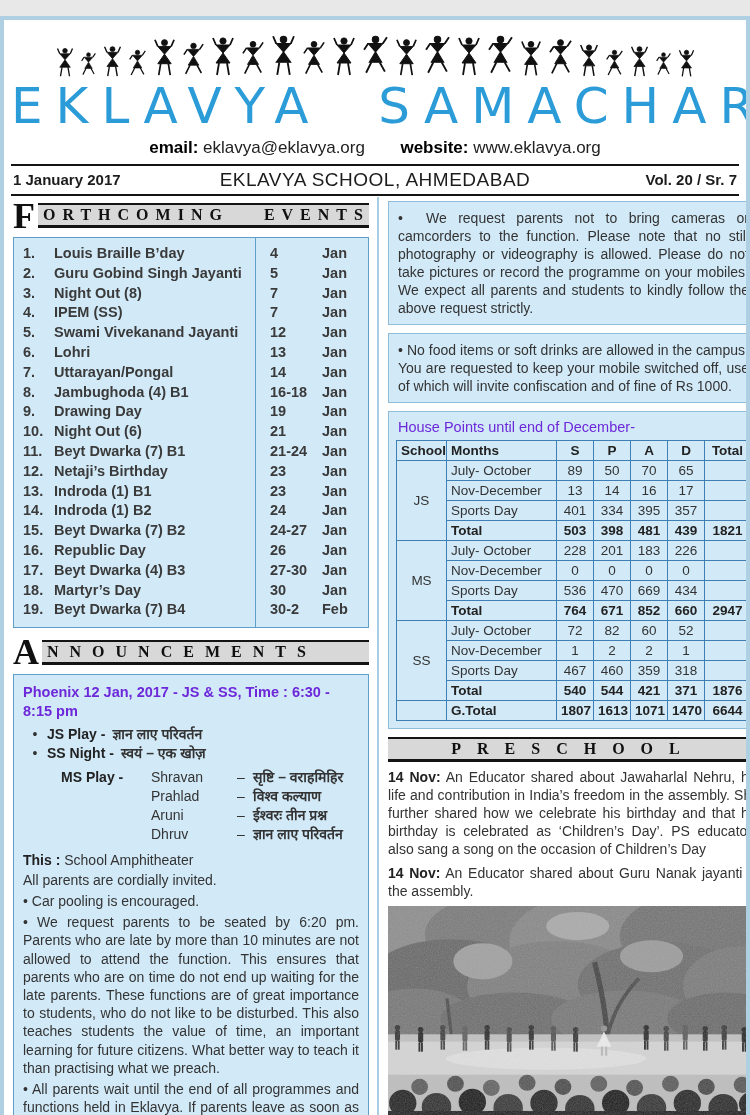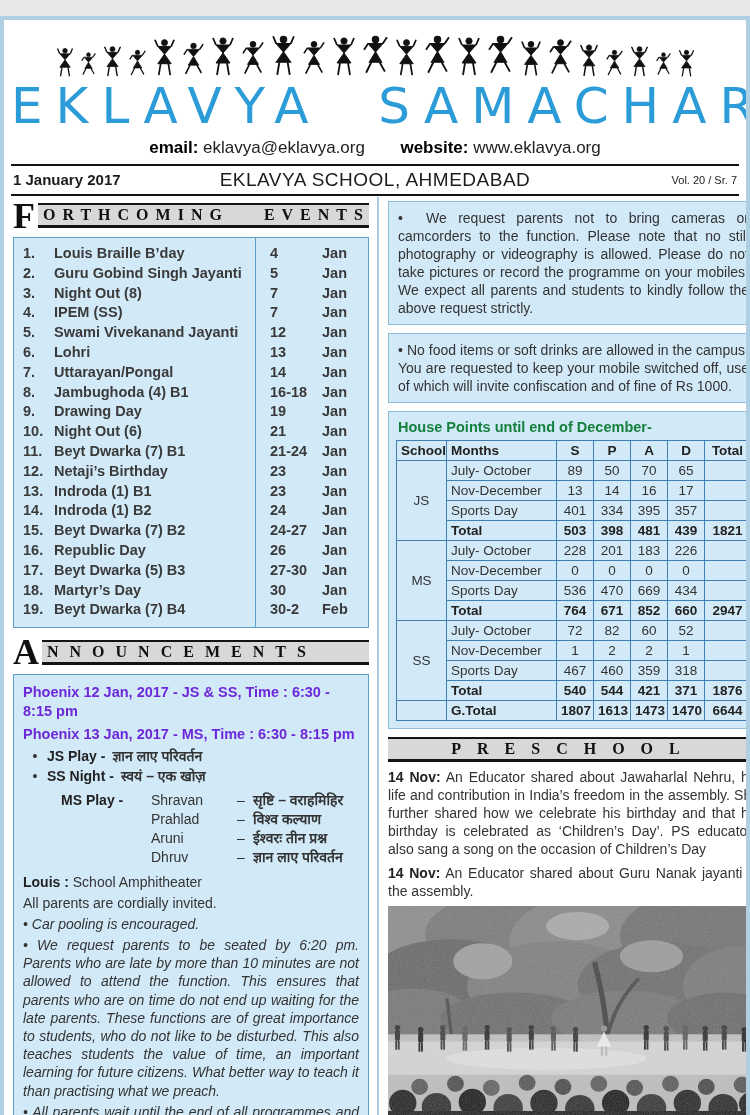--- a/index.html
+++ b/index.html
@@ -16,21 +16,21 @@
     text-align:center; color:#2b9cd8; margin-top:2px;
     font:400 50px/1.05 "DejaVu Sans", sans-serif; letter-spacing:13px; word-spacing:28px; white-space:nowrap;
   }
   .contact { text-align:center; font-size:17px; margin:5px 0 6px; color:#222; }
   .contact b { color:#000; }
   .contact .gap { display:inline-block; width:26px; }
   .rule { border-top:2.5px solid #141414; }
   .datebar { display:flex; align-items:center; padding:3px 2px;justify-content:center; }
   .datebar .dt { font-weight:700; font-size:15px; width:170px; color:#1c1c1c; }
   .datebar .sc { flex:1; text-align:center; font-size:19px; color:#1c1c1c; letter-spacing:.5px; }
-  .datebar .vol { font-weight:400; font-size:11px; width:170px; text-align:right; color:#1c1c1c; }
+  .datebar .vol { font-weight:700; font-size:15px; width:170px; text-align:right; color:#1c1c1c; }
   
   .cols { display:flex; border-bottom:2px solid #a9cde2; height:921px; margin-top:1px; }
   .col-l { width:366px; padding:2px 8px 0 2px; }
   .col-r { flex:1; border-left:2px solid #a9cde2; padding:4px 2px 0 9px; }
   
   .sec-head { display:flex; align-items:center; margin:2px 0 6px; }
   .sec-cap { font:700 36px/0.85 "Liberation Serif", serif; color:#101010; margin-right:3px; }
   .sec-strip {
     flex:1; height:25px; display:flex; align-items:center; background:#d8d8d8;
     border-top:2px solid #141414; border-bottom:3px solid #141414;
@@ -52,25 +52,25 @@
   .play-line { display:flex; margin:1px 0; }
   .play-bullet { width:24px; text-align:center; flex:none; }
   .play-label { font-weight:700; margin-right:7px; white-space:nowrap; color:#222; }
   .hindi { font-weight:600; }
   .ms-block { display:flex; margin:6px 0 5px 38px; }
   .ms-label { font-weight:700; width:90px; flex:none; color:#222; }
   .ms-row { display:grid; grid-template-columns:86px 16px auto; margin-bottom:1px; }
   .venue-line { margin-top:6px; }
   .venue-line b { color:#222; }
   .invite-line { margin-top:2px; }
-  .note { text-align:justify; margin-top:3px;font-style:italic; }
+  .note { text-align:justify; margin-top:3px; }
   
   .notice { border:1px solid #8fbcd9; background:#d2eaf8; padding:7px 9px; font-size:14px; line-height:1.29; text-align:justify; margin-bottom:8px; }
   .hp-box { border:1px solid #8fbcd9; background:#d2eaf8; padding:6px 7px 7px; margin-bottom:8px; }
-  .hp-title { font-weight:700; font-size:14.5px; margin:1px 0 5px 2px; color:#15803d; }
+  .hp-title { font-weight:400; font-size:14.5px; margin:1px 0 5px 2px; color:#6d28d9; }
   table.hp { width:100%; border-collapse:collapse; table-layout:fixed; font-size:13.5px; color:#333; }
   .hp th, .hp td { border:1.8px solid #3f7fb5; padding:2px 4px; }
   .hp th { text-align:left; color:#222; }
   .hp th.num, .hp td.num { text-align:center; }
   .hp td.sch { text-align:center; vertical-align:middle; }
   .hp .b { font-weight:700; color:#222; }
   
   .ps-para { font-size:14px; line-height:1.29; text-align:justify; margin:2px 0 6px; }
   .ps-date { font-weight:700; color:#222; }
   .photo { display:block; width:100%; margin-top:2px; }
@@ -354,21 +354,21 @@
                 <span class="ev-name">Republic Day</span>
               </span>
               <span class="ev-date">
                 <span class="ev-num">26</span>
                 <span class="ev-mon">Jan</span>
               </span>
             </div>
             <div class="ev-row">
               <span class="ev-main">
                 <span class="ev-no">17.</span>
-                <span class="ev-name">Beyt Dwarka (5) B3</span>
+                <span class="ev-name">Beyt Dwarka (4) B3</span>
               </span>
               <span class="ev-date">
                 <span class="ev-num">27-30</span>
                 <span class="ev-mon">Jan</span>
               </span>
             </div>
             <div class="ev-row">
               <span class="ev-main">
                 <span class="ev-no">18.</span>
                 <span class="ev-name">Martyr’s Day</span>
@@ -391,21 +391,20 @@
           </div>
       </div>
 
       <div class="sec-head" style="margin-top:9px">
         <span class="sec-cap">A</span>
         <span class="sec-strip" style="letter-spacing:11px">NNOUNCEMENTS</span>
       </div>
 
       <div class="ann-box">
         <div class="phx">Phoenix 12 Jan, 2017 - JS &amp; SS,  Time : 6:30 - 8:15 pm</div>
-        <div class="phx">Phoenix 13 Jan, 2017 - MS,  Time : 6:30 - 8:15 pm</div>
         <div>
             <div class="play-line">
               <span class="play-bullet">•</span>
               <span class="play-label">JS Play -</span>
               <span class="hindi">ज्ञान लाए परिवर्तन</span>
             </div>
             <div class="play-line">
               <span class="play-bullet">•</span>
               <span class="play-label">SS Night -</span>
               <span class="hindi">स्वयं – एक खोज़</span>
@@ -430,21 +429,21 @@
                 <span class="hindi">ईश्वरः तीन प्रश्न</span>
               </div>
               <div class="ms-row">
                 <span>Dhruv</span>
                 <span>–</span>
                 <span class="hindi">ज्ञान लाए परिवर्तन</span>
               </div>
             </span>
         </div>
         <div class="venue-line">
-          <b>Louis :</b>
+          <b>This :</b>
           <span>School Amphitheater</span>
         </div>
         <div class="invite-line">All parents are cordially invited.</div>
         <div>
             <p class="note">• Car pooling is encouraged.</p>
             <p class="note">• We request parents to be seated by 6:20 pm. Parents who are late by more than 10 minutes are not allowed to attend the function. This ensures that parents who are on time do not end up waiting for the late parents. These functions are of great importance to students, who do not like to be disturbed. This also teaches students the value of time, an important learning for future citizens. What better way to teach it than practising what we preach.</p>
             <p class="note">• All parents wait until the end of all programmes and functions held in Eklavya. If parents leave as soon as their child's programme is over there will be a small audience to cheer the students performing towards the end. Everybody has done a lot of mehnat for the function and this practice ensures equal encouragement and motivation for all participants. Requests for leaving early will not be entertained.</p>
           </div>
       </div>
     </div>
@@ -579,21 +578,21 @@
                 <td class="num b">544</td>
                 <td class="num b">421</td>
                 <td class="num b">371</td>
                 <td class="num b">1876</td>
               </tr>
               <tr>
                 <td class="sch"></td>
                 <td class="mon b">G.Total</td>
                 <td class="num b">1807</td>
                 <td class="num b">1613</td>
-                <td class="num b">1473</td>
+                <td class="num b">1071</td>
                 <td class="num b">1470</td>
                 <td class="num b">6644</td>
               </tr>
             </tbody>
         </table>
       </div>
 
       <div class="sec-head">
         <span class="sec-strip center">PRESCHOOL</span>
       </div>

